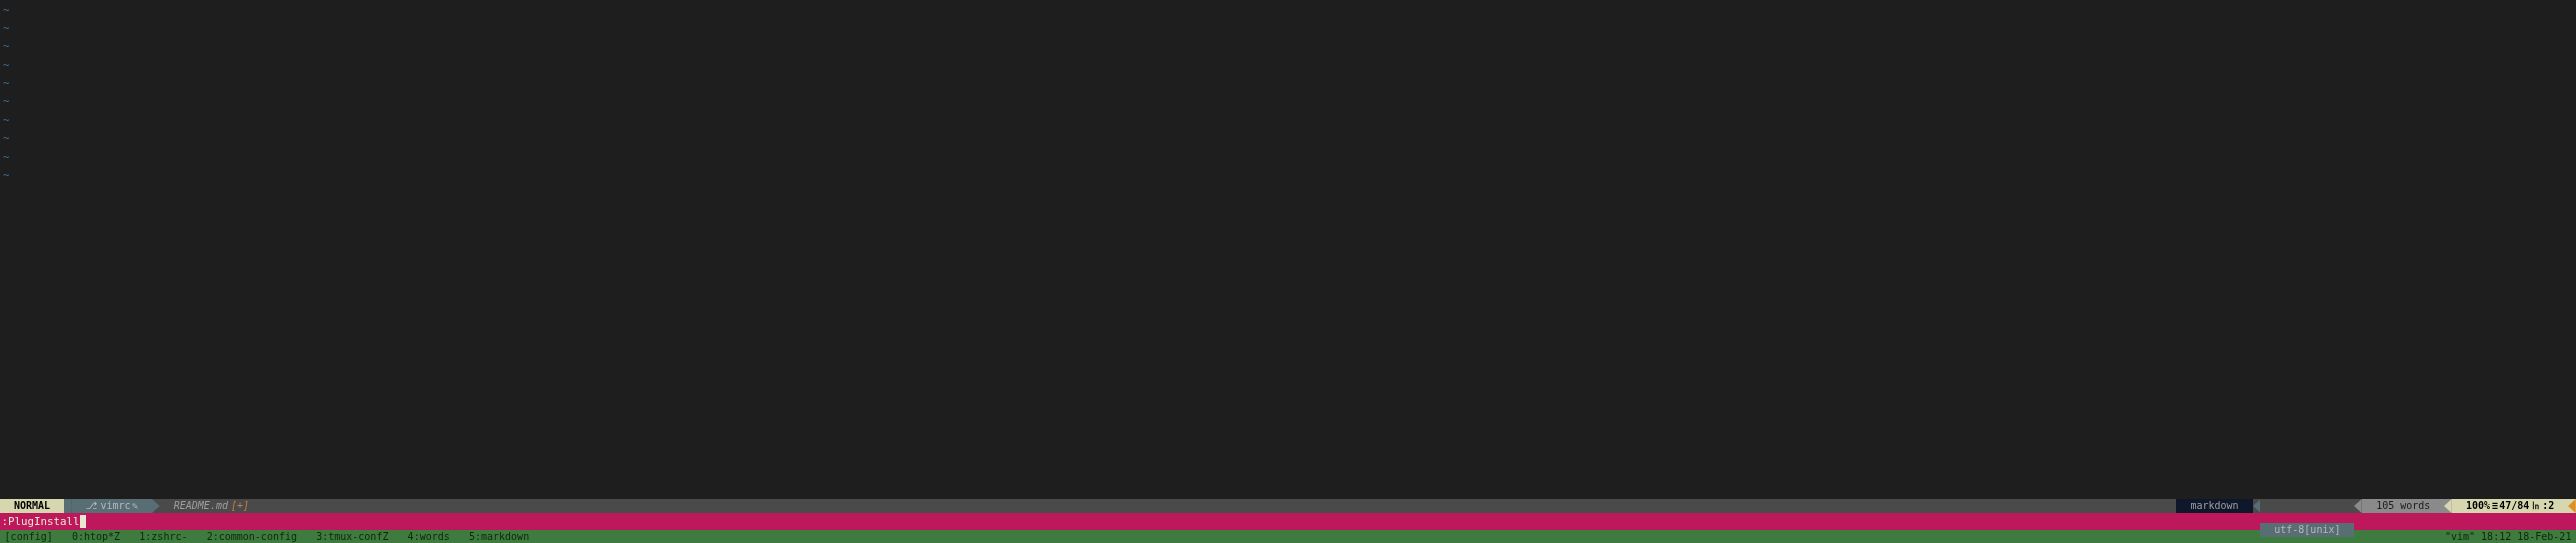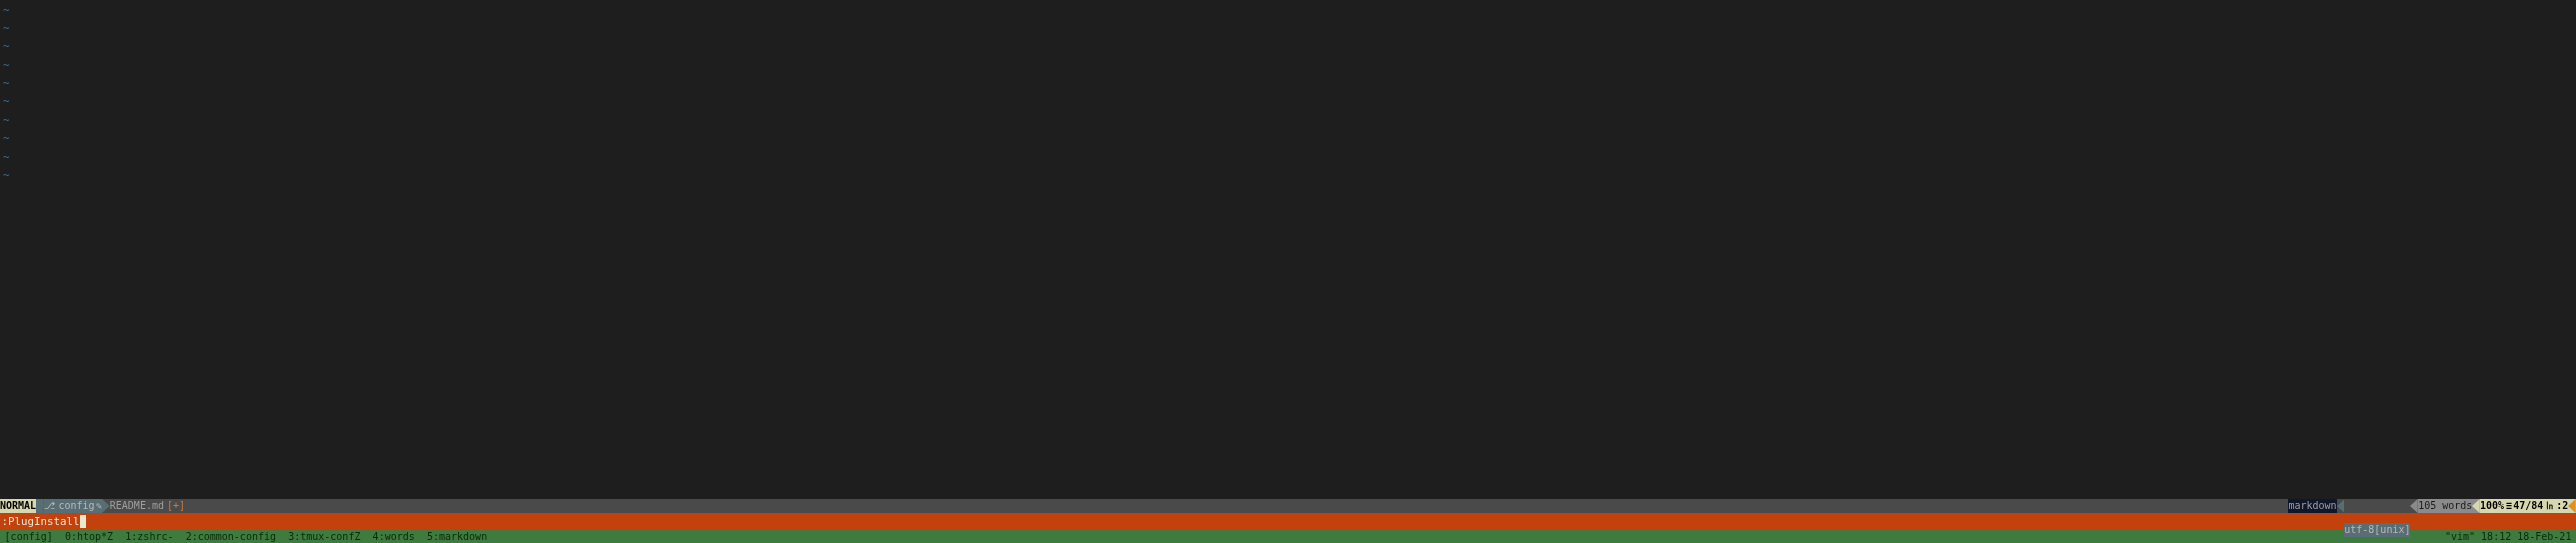--- a/index.html
+++ b/index.html
@@ -29,37 +29,37 @@
       display: flex;
       height: 14px;
       line-height: 14px;
       font-size: 10px;
       background: #4a4a4a;
       white-space: nowrap;
     }
     .seg {
       display: inline-flex;
       align-items: center;
-      padding: 0 0;
+      padding: 0 14px;
       height: 100%;
       position: relative;
     }
     .seg-mode { background: #d7d7af; color: #000; font-weight: bold; }
     .seg-branch { background: #586e75; color: #b8b8b8; }
-    .seg-file { background: #4a4a4a; color: #9e9e9e; }
+    .seg-file { background: #4a4a4a; color: #9e9e9e; font-style: italic; }
     .mod { color: #c97b3a; margin-left: 3.1px; }
     .filler { flex: 1; background: #4a4a4a; }
     .seg-ft { background: #0f172a; color: #9e9e9e; }
     .seg-enc { background: #586e75; color: #b8b8b8; margin-top: 24px; }
     .seg-words { background: #8a8a8a; color: #1c1c1c; }
     .seg-pos { background: #d7d7af; color: #000; font-weight: bold; }
     .cmdline {
       height: 17px;
       line-height: 17px;
-      background: #c2410c;
+      background: #be185d;
       padding-left: 1.5px;
       display: flex;
       align-items: center;
     }
     .cmd-text { color: #e8e8d0; }
     .cursor {
       display: inline-block;
       width: 6.1px; height: 12.3px;
       background: #e8e8d0;
       vertical-align: -1.5px;
@@ -67,21 +67,21 @@
     }
     .tmuxbar {
       height: 14px;
       line-height: 14px;
       font-size: 10px;
       background: #3f7a3f;
       color: #0a2a0a;
       display: flex;
       padding: 0 1.5px;
     }
-    .tmux-left { flex: 1; display: flex; gap: 6px; }
+    .tmux-left { flex: 1; display: flex; gap: 13px; }
     .tmux-right { display: flex; }
     .tmux-item { padding: 0 3.1px; white-space: nowrap; }
     .tmux-session { color: #0a2a0a; }
     .branch-icon { margin-right: 3.1px; }
     .dirty-icon  { margin-left: 1.5px; }
     .ln-icon { padding: 0 1.5px; }
     svg.sep { height: 14px; width: 7.7px; flex-shrink: 0; }
   </style>
 </head>
 <body>
@@ -102,21 +102,21 @@
 <div class="statusline">
   <div class="seg seg-mode">
     <span>NORMAL</span>
   </div>
   <svg class="sep" viewBox="0 0 10 18" preserveAspectRatio="none">
       <polygon points="0,0 10,9 0,18" fill="#d7d7af"></polygon>
       <rect width="10" height="18" fill="#586e75" style="mix-blend-mode:destination-over"></rect>
     </svg>
   <div class="seg seg-branch" style="background:#586e75">
     <span class="branch-icon">⎇</span>
-    <span>config</span>
+    <span>vimrc</span>
     <span class="dirty-icon">✎</span>
   </div>
   <svg class="sep" viewBox="0 0 10 18" preserveAspectRatio="none">
       <polygon points="0,0 10,9 0,18" fill="#586e75"></polygon>
     </svg>
   <div class="seg seg-file">
     <span>README.md</span>
     <span class="mod">[+]</span>
   </div>
   <div class="filler"></div>

